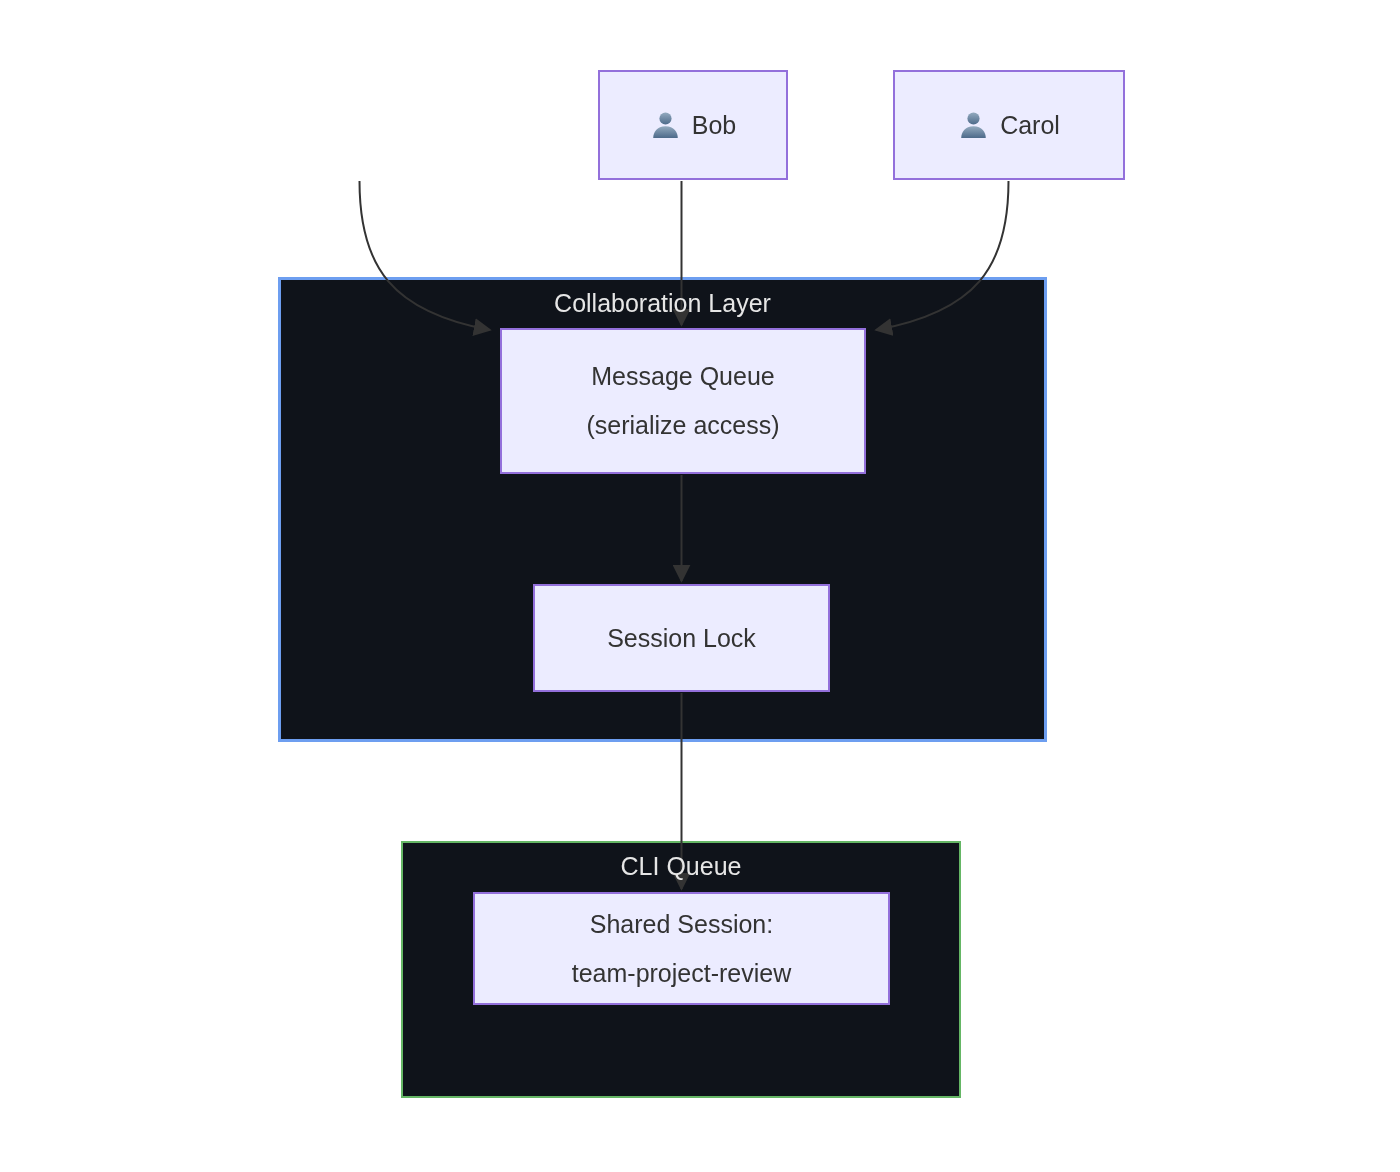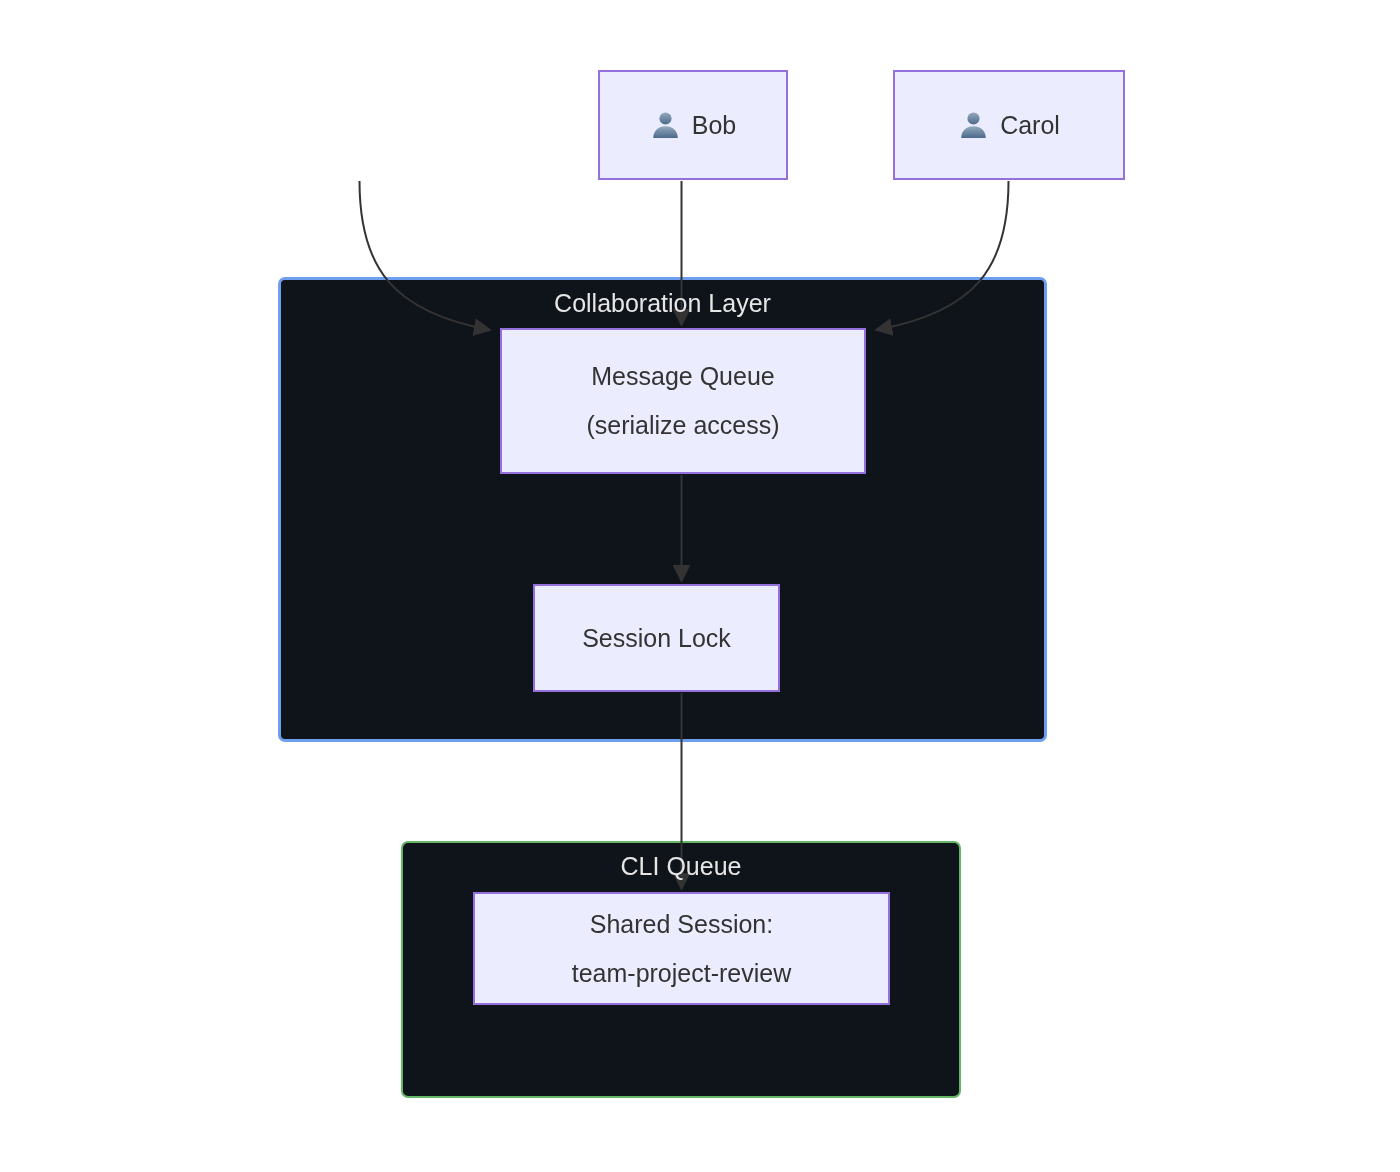--- a/index.html
+++ b/index.html
@@ -7,21 +7,20 @@
     position:relative;
     width:1400px;height:1172px;
     background:var(--canvas-bg,#ffffff);
     font-family:"Liberation Sans","DejaVu Sans",sans-serif;
     overflow:hidden;
   }
   .cluster{
     position:absolute;
     background:var(--cluster-bg,#0f131a);
     box-sizing:border-box;
-    border-radius:7px;
   }
   .cluster-collab{
     left:278px;top:277px;width:769px;height:465px;
     border:3px solid var(--collab-border,#6d9ef0);
   }
   .cluster-cli{
     left:401px;top:841px;width:560px;height:257px;
     border:2.5px solid var(--cli-border,#65b665);
   }
   .cluster-title{
@@ -47,21 +46,21 @@
     background:var(--node-fill,#ECECFF);
     border:2px solid var(--node-border,#9370DB);
     display:flex;align-items:center;justify-content:center;
     color:var(--node-text,#333333);
     font-size:25px;
   }
   .node-alice{left:243px;top:70px;width:232px;height:110px;}
   .node-bob{left:598px;top:70px;width:190px;height:110px;}
   .node-carol{left:893px;top:70px;width:232px;height:110px;}
   .node-mq{left:500px;top:328px;width:366px;height:146px;}
-  .node-sl{left:533px;top:584px;width:247px;height:108px;}
+  .node-sl{left:533px;top:584px;width:297px;height:108px;}
   .node-ss{left:473px;top:892px;width:417px;height:113px;}
   .actor{gap:11px;}
   .user-icon{width:31px;height:31px;flex:0 0 auto;}
   .lines{text-align:center;}
   .lines .ln{line-height:49px;}
 </style>
 </head>
 <body>
 
 <div class="canvas">

